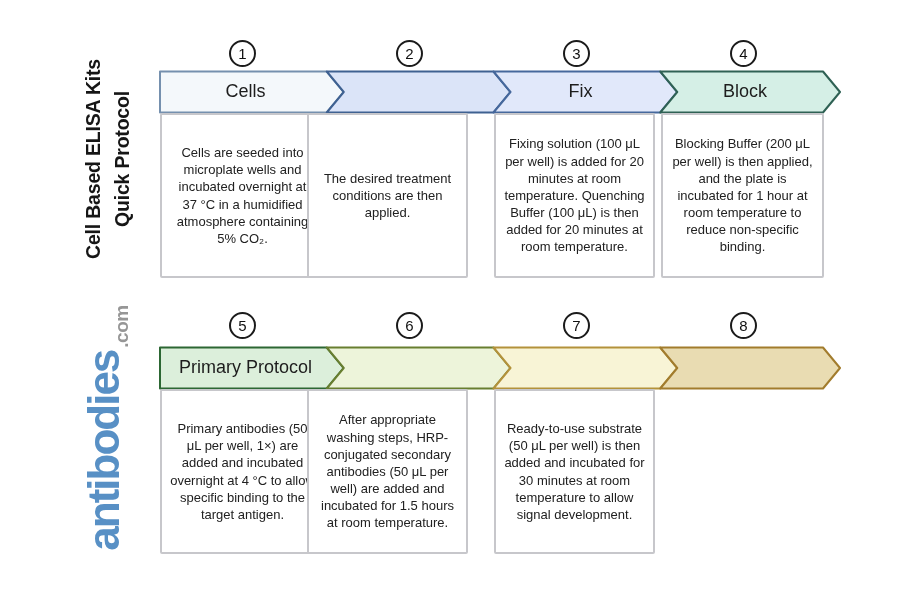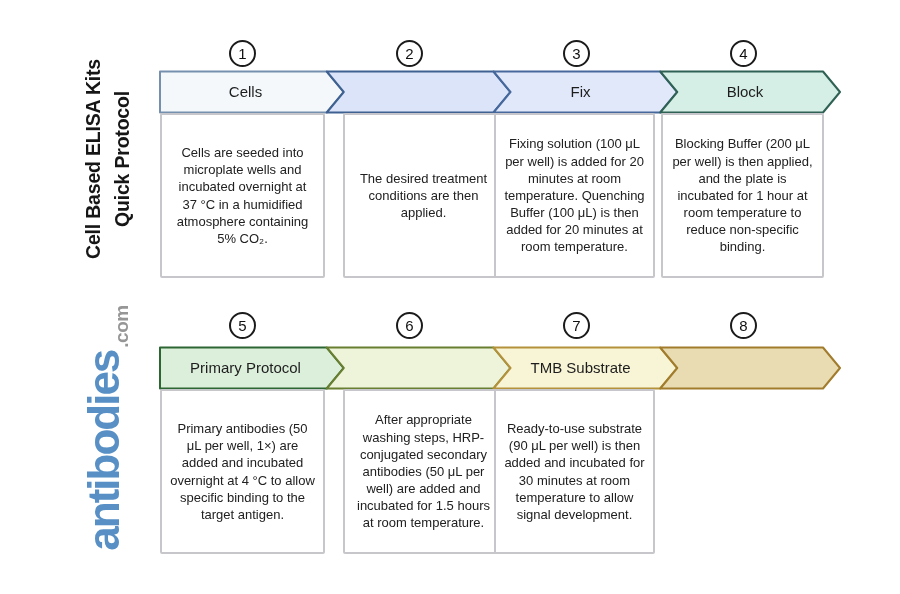--- a/index.html
+++ b/index.html
@@ -29,35 +29,35 @@
   }
   .r1.num-circle{top:40px;}
   .r2.num-circle{top:312px;}
   .cc1{left:229px;} .cc2{left:396px;} .cc3{left:563px;} .cc4{left:730px;}
   
   .arrow-svg{position:absolute;left:156px;width:690px;height:46px;}
   .arrow-svg.r1{top:69px;}
   .arrow-svg.r2{top:345px;}
   .arrow-label{
     position:absolute;height:41px;display:flex;align-items:center;justify-content:center;
-    font-size:15px;color:#1d1d1d;pointer-events:none;
+    font-size:18px;color:#1d1d1d;pointer-events:none;
   }
   .arrow-label.r1{top:71px;}
   .arrow-label.r2{top:347px;}
   .l1{left:162px;width:167px;} .l2{left:331px;width:165px;margin-top:35px;}
   .l3{left:498px;width:165px;} .l4{left:665px;width:160px;}
   
   .desc-box{
     position:absolute;height:165px;background:#ffffff;border:2px solid #c7c7cb;border-radius:2px;
     box-sizing:border-box;display:flex;align-items:center;justify-content:center;
     padding:6px 8px;
   }
   .desc-box.r1{top:113px;}
   .desc-box.r2{top:389px;}
-  .b1{left:160px;width:165px;} .b2{left:343px;width:161px;}
+  .b1{left:160px;width:165px;} .b2{left:307px;width:161px;}
   .b3{left:494px;width:161px;} .b4{left:661px;width:163px;}
   .desc-text{
     margin:0;font-size:13px;line-height:1.32;text-align:center;color:#212121;
   }
 </style>
 </head>
 <body>
 
 <div class="canvas">
 
@@ -124,25 +124,24 @@
 
   <svg class="arrow-svg r2" viewBox="0 0 690 46">
     <polygon stroke-width="2" stroke-linejoin="round" points="4,2.5 170.75,2.5 187.75,23 170.75,43.5 4,43.5" fill="#dcefdb" stroke="#2c6733"></polygon>
     <polygon stroke-width="2" stroke-linejoin="round" points="170.75,2.5 337.5,2.5 354.5,23 337.5,43.5 170.75,43.5 187.75,23" fill="#edf4da" stroke="#687e30"></polygon>
     <polygon stroke-width="2" stroke-linejoin="round" points="337.5,2.5 504.25,2.5 521.25,23 504.25,43.5 337.5,43.5 354.5,23" fill="#f8f4d6" stroke="#b3923b"></polygon>
     <polygon stroke-width="2" stroke-linejoin="round" points="504.25,2.5 667,2.5 684,23 667,43.5 504.25,43.5 521.25,23" fill="#e9dcb2" stroke="#a27c2d"></polygon>
   </svg>
 
   <div class="arrow-label r2 l1">Primary Protocol</div>
   <div class="arrow-label r2 l2">HRP Finally</div>
-  <div class="arrow-label r2 l3">TMB Substrate</div>
 
   <div class="desc-box r2 b1">
       <p class="desc-text">Primary antibodies (50 μL per well, 1×) are added and incubated overnight at 4 °C to allow specific binding to the target antigen.</p>
     </div>
   <div class="desc-box r2 b2">
       <p class="desc-text">After appropriate washing steps, HRP-conjugated secondary antibodies (50 μL per well) are added and incubated for 1.5 hours at room temperature.</p>
     </div>
   <div class="desc-box r2 b3">
-      <p class="desc-text">Ready-to-use substrate (90 μL per well) is then added and incubated for 30 minutes at room temperature to allow signal development.</p>
+      <p class="desc-text">Ready-to-use substrate (50 μL per well) is then added and incubated for 30 minutes at room temperature to allow signal development.</p>
     </div>
 
 </div>
 
 </body></html>

